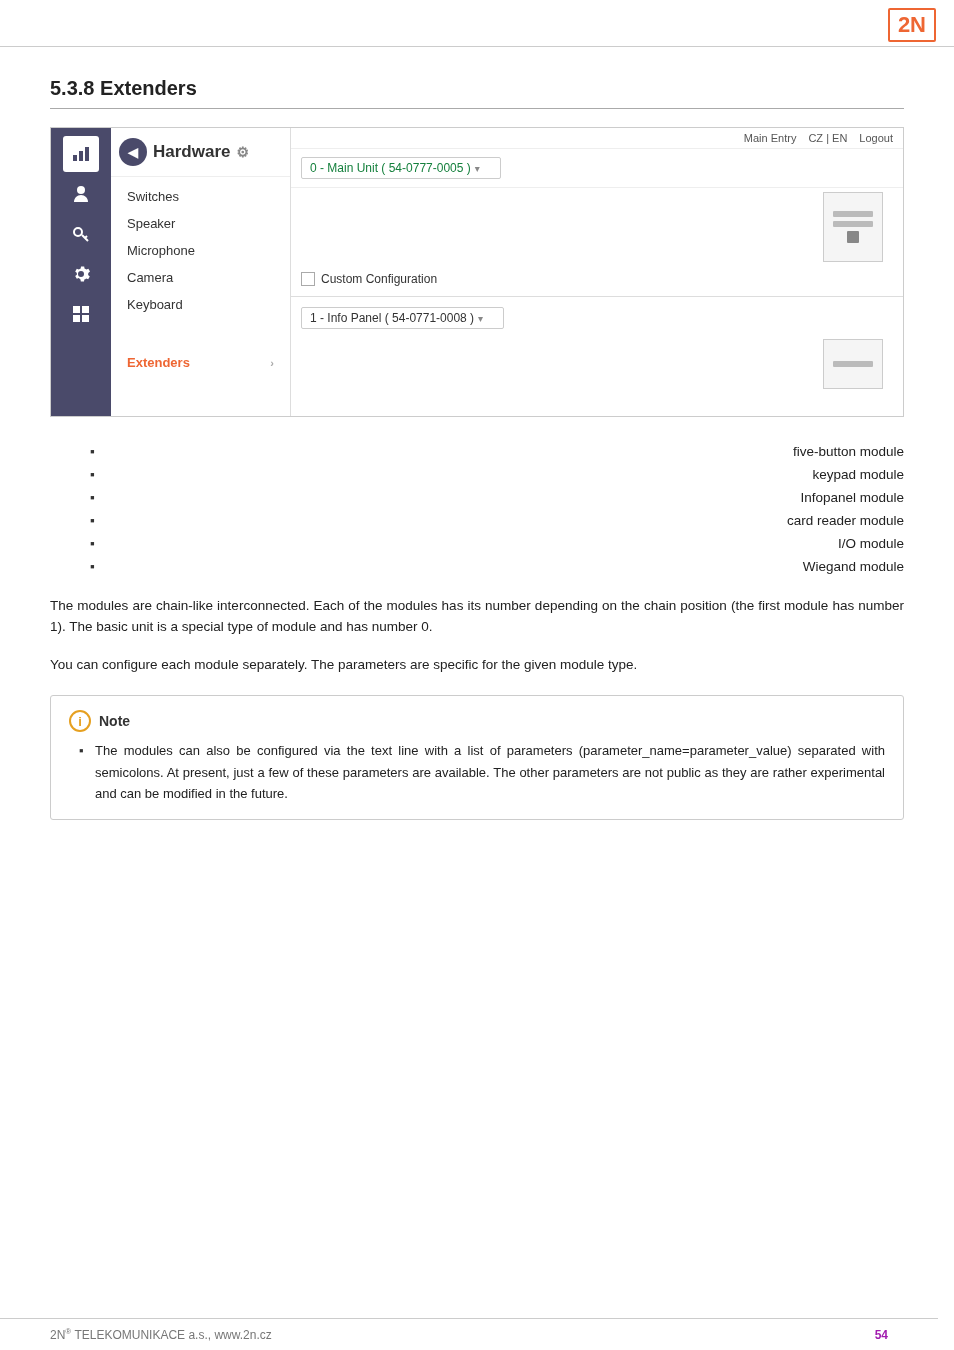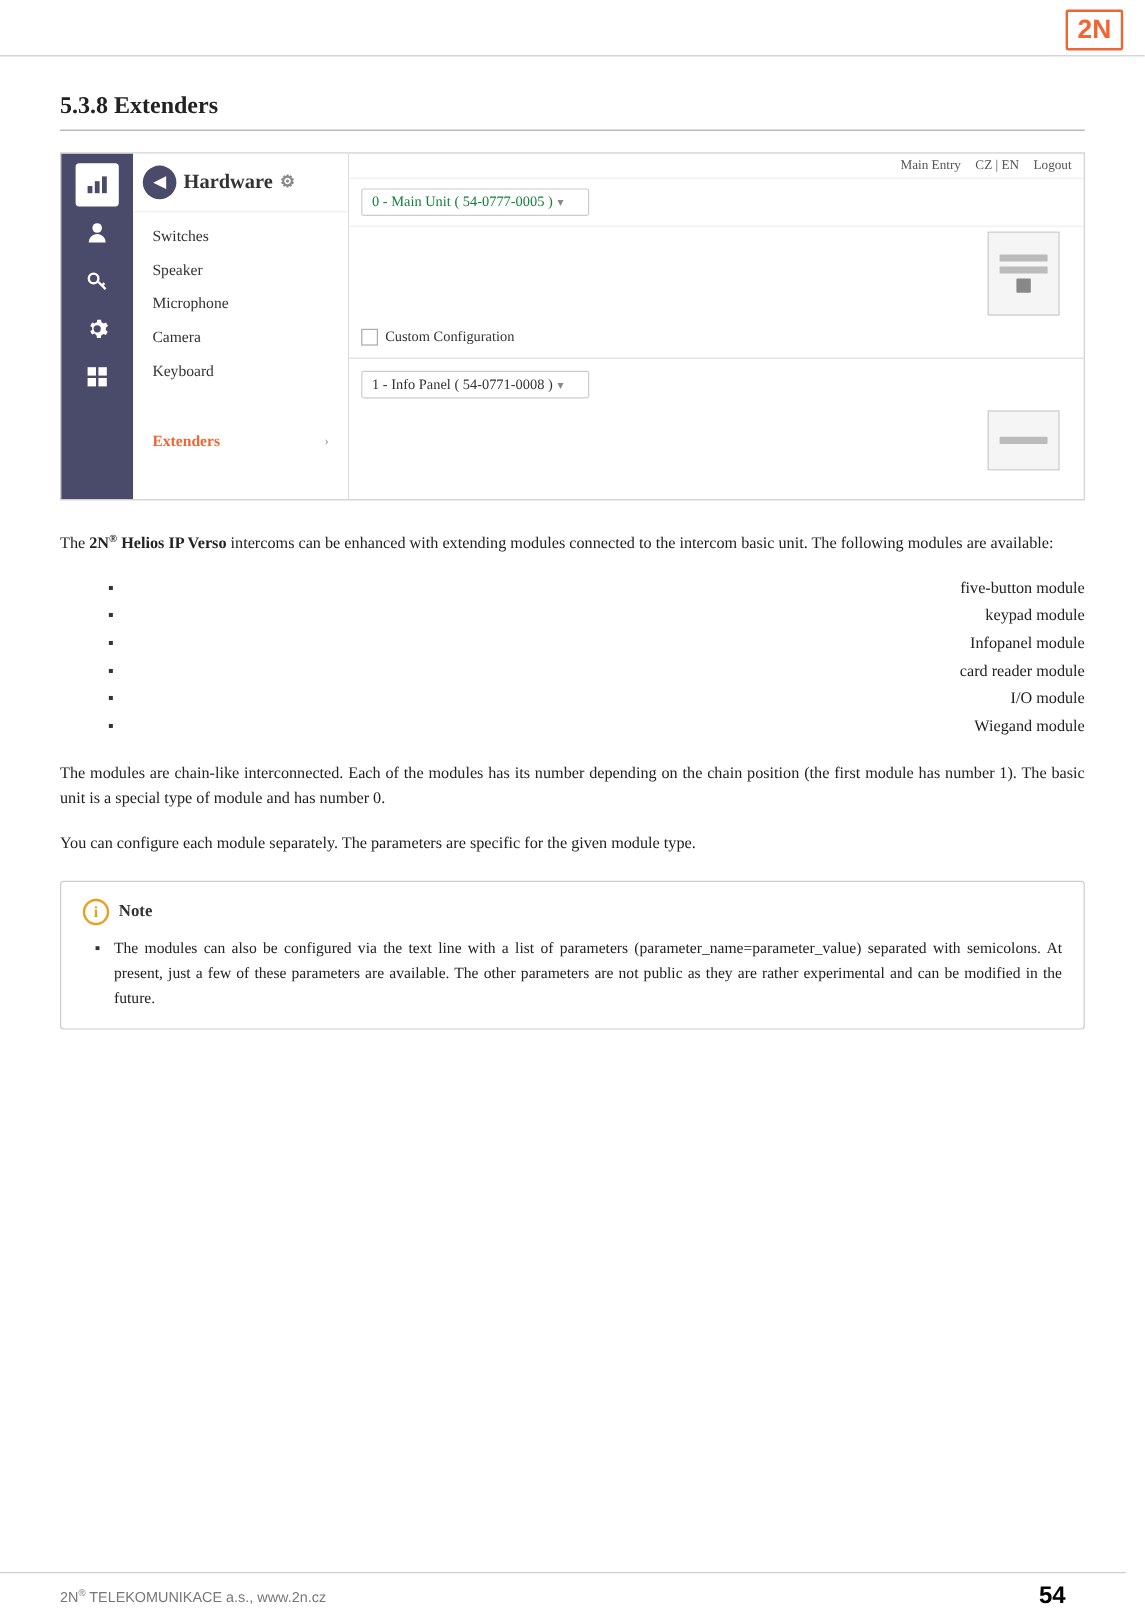--- a/index.html
+++ b/index.html
@@ -26,21 +26,20 @@
       font-weight: bold;
       color: #e63;
       border: 2px solid #e63;
       padding: 2px 8px;
       border-radius: 2px;
     }
 
     
     .main-content {
       padding: 30px 50px 40px 50px;
-      font-family: Liberation Serif, serif;
     }
 
     
     .section-heading {
       font-size: 20px;
       font-weight: bold;
       margin-bottom: 18px;
       border-bottom: 1px solid #aaa;
       padding-bottom: 8px;
     }
@@ -378,23 +377,23 @@
       right: 16px;
       border-top: 1px solid #ccc;
       padding: 8px 50px;
       display: flex;
       justify-content: space-between;
       align-items: center;
       font-size: 12px;
       color: #777;
     }
     .footer-page {
-      font-size: 20px;
-      font-weight: bold;
-      color: #000000;
+      font-size: 12px;
+      font-weight: bold;
+      color: #a21caf;
     }
     .footer sup {
       font-size: 8px;
       vertical-align: super;
     }
   </style>
 </head>
 <body>
 
 <div class="top-bar">
@@ -508,23 +507,20 @@
       </div>
 
       <div class="device2-image-area">
         <div class="device2-img">
           <div class="device-img-line"></div>
         </div>
       </div>
     </div>
   </div>
 
-  <p class="text-section">
-    The <strong>2N<sup>®</sup> Helios IP Verso</strong> <span style="display:inline">intercoms can be enhanced with extending modules connected to the intercom basic unit. The following modules are available:</span>
-  </p>
 
   <ul class="bullet-list">
     <li>five-button module</li>
     <li>keypad module</li>
     <li>Infopanel module</li>
     <li>card reader module</li>
     <li>I/O module</li>
     <li>Wiegand module</li>
   </ul>
 

